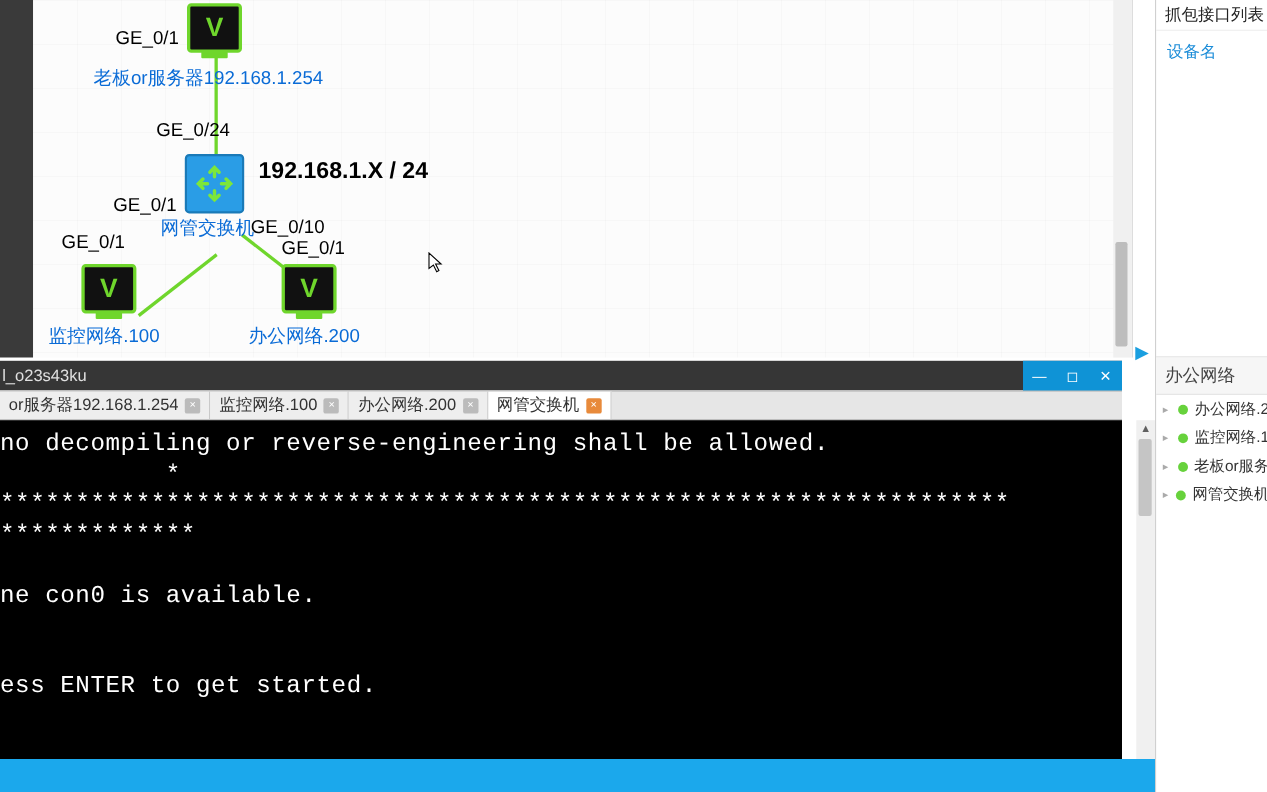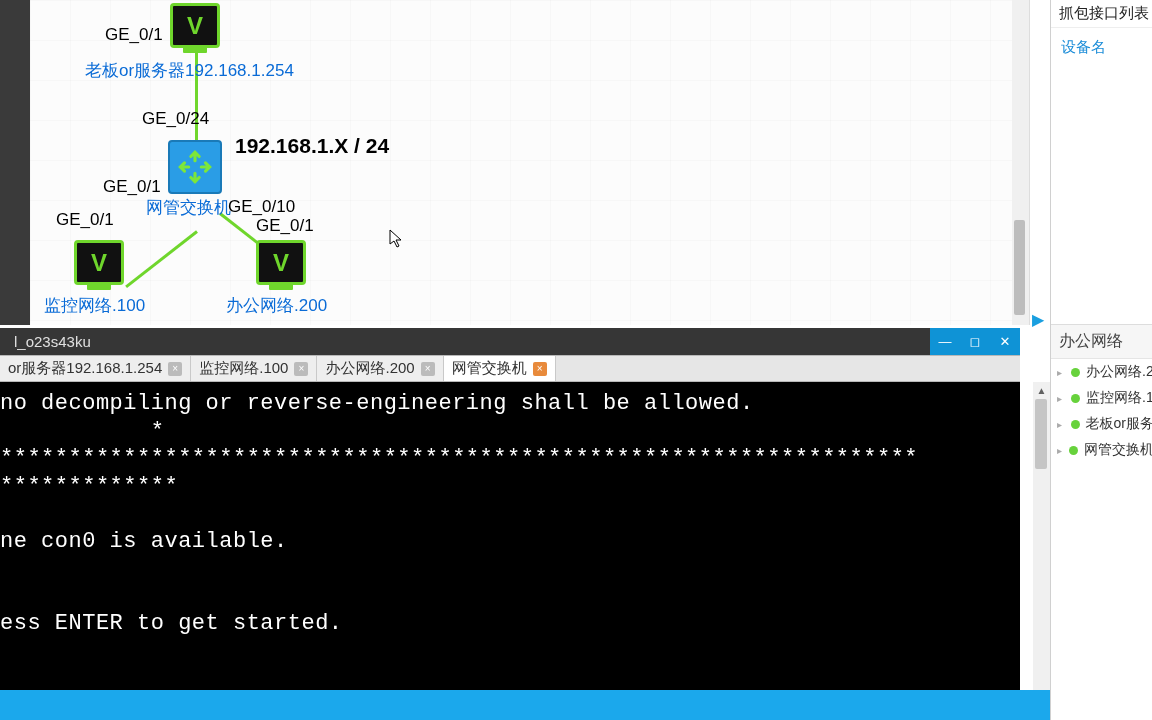--- a/index.html
+++ b/index.html
@@ -123,21 +123,21 @@
   top: 328px;
   width: 1020px;
   height: 380px;
 }
 .term-title {
   height: 27px;
   background: #363636;
   display: flex;
   align-items: center;
   justify-content: space-between;
-  padding-left: 12px;
+  padding-left: 0;
 }
 .term-title-text {
   color: #e0e0e0;
   font-size: 15px;
   padding-left: 2px;
 }
 .term-title-btns {
   display: flex;
   height: 100%;
 }
@@ -315,21 +315,21 @@
             <path d="M34 20 L26 20 M30 16 L34 20 L30 24"></path>
           </g>
         </svg>
       </div>
     </div>
     <div class="node-label" style="position:absolute; left:116px; top:196px;">网管交换机</div>
     <div class="port-label" style="left:84px; top:109px;margin-left:28px;">GE_0/24</div>
     <div class="port-label" style="left:73px; top:177px;">GE_0/1</div>
     <div class="port-label" style="left:198px; top:177px;margin-top:20px;">GE_0/10</div>
 
-    <div class="subnet-label" style="left:205px; top:134px;">192.168.1.X / 24</div>
+    <div class="subnet-label" style="left:205px; top:144px;">192.168.1.X / 24</div>
 
     <div class="node" style="left:44px; top:240px;">
       <div class="pc-icon">
           <span class="v">V</span>
         </div>
     </div>
     <div class="node-label" style="position:absolute; left:14px; top:294px;">监控网络.100</div>
     <div class="port-label" style="left:26px; top:210px;">GE_0/1</div>
 
     <div class="node" style="left:226px; top:240px;">

